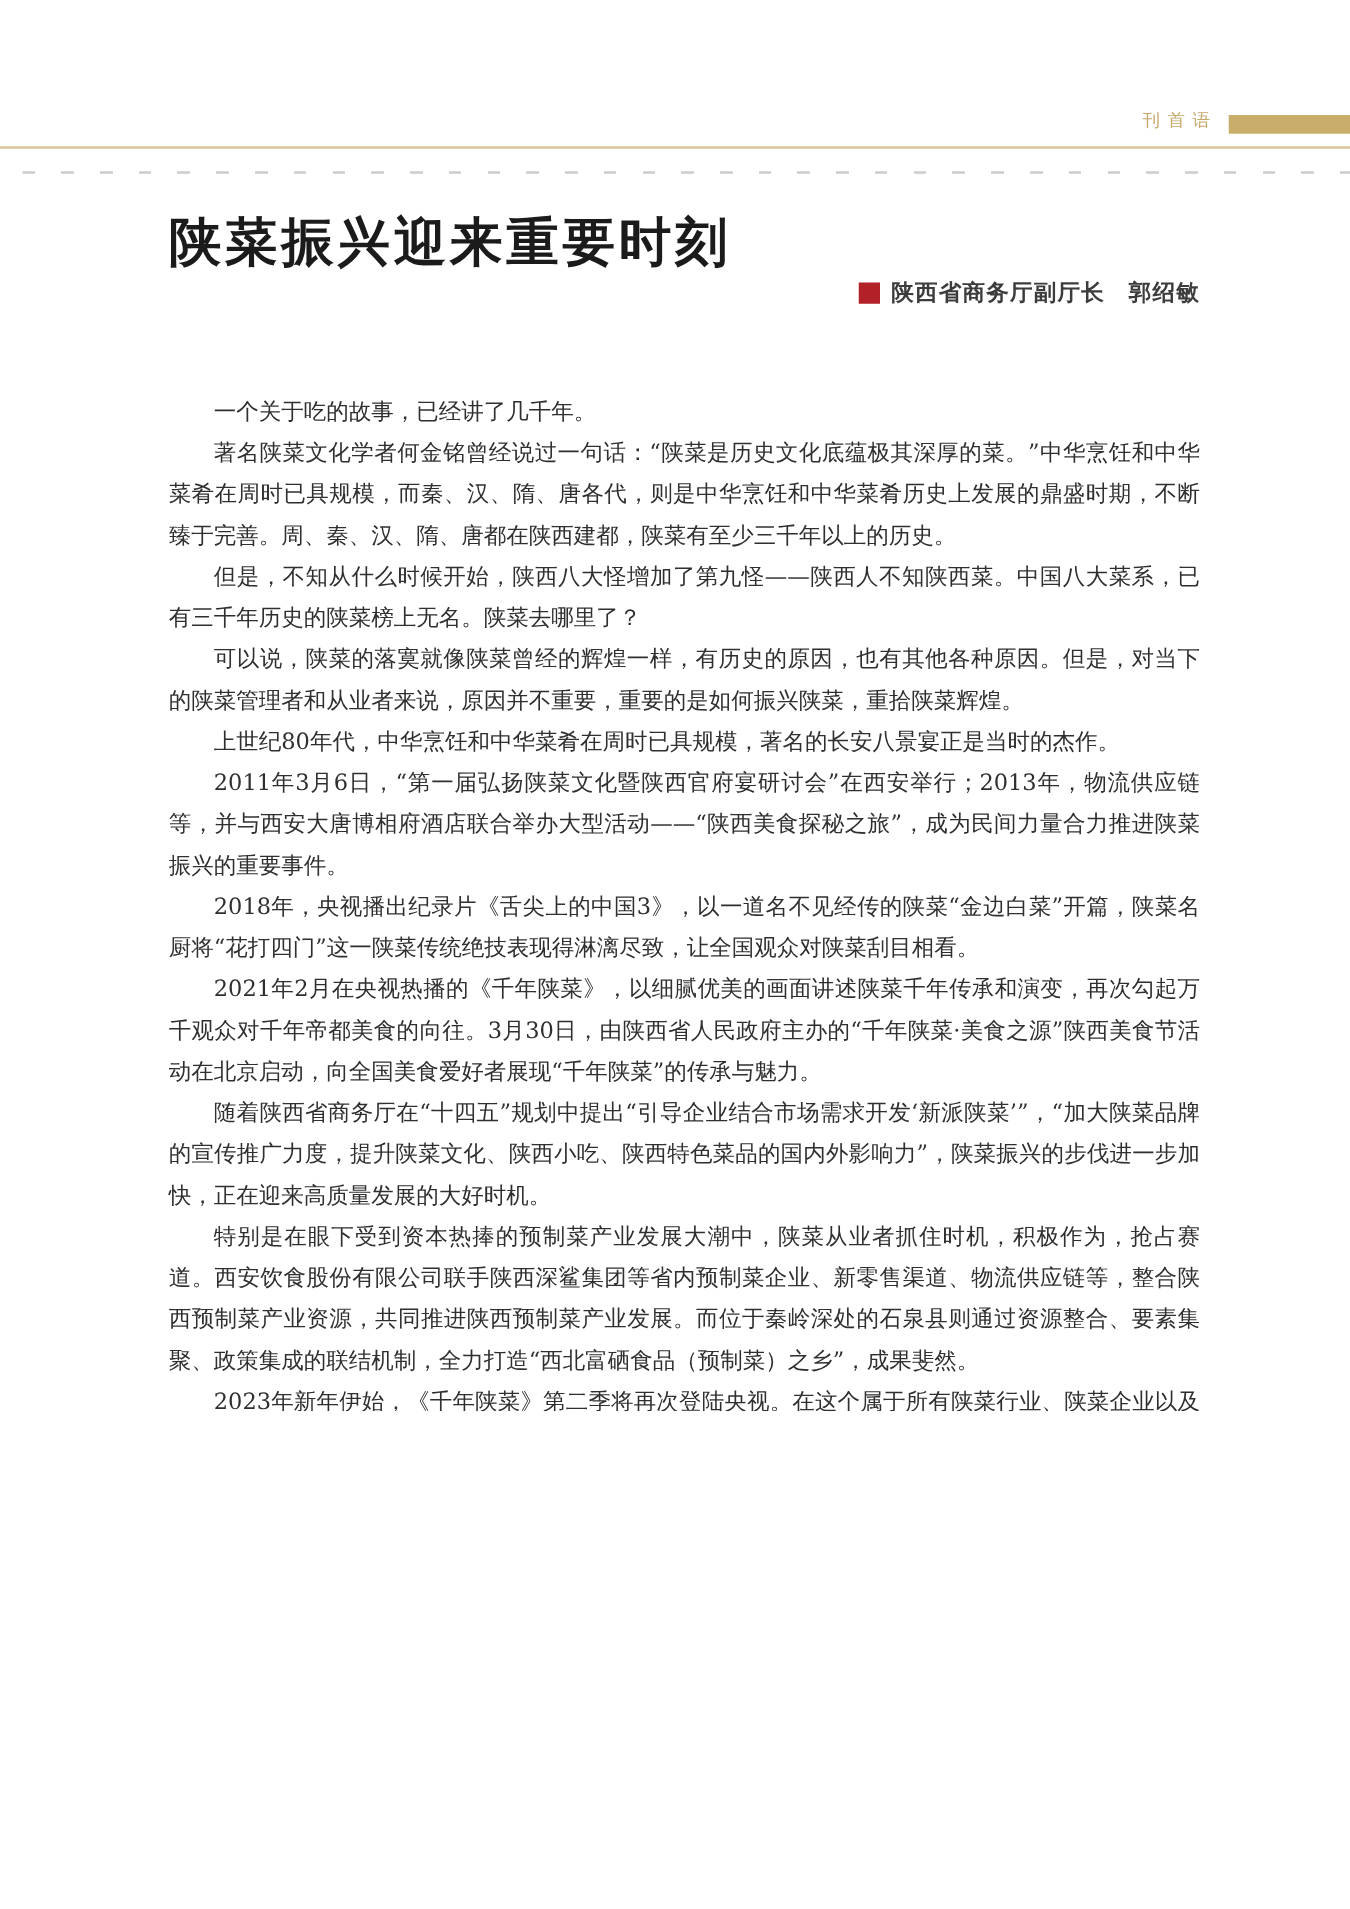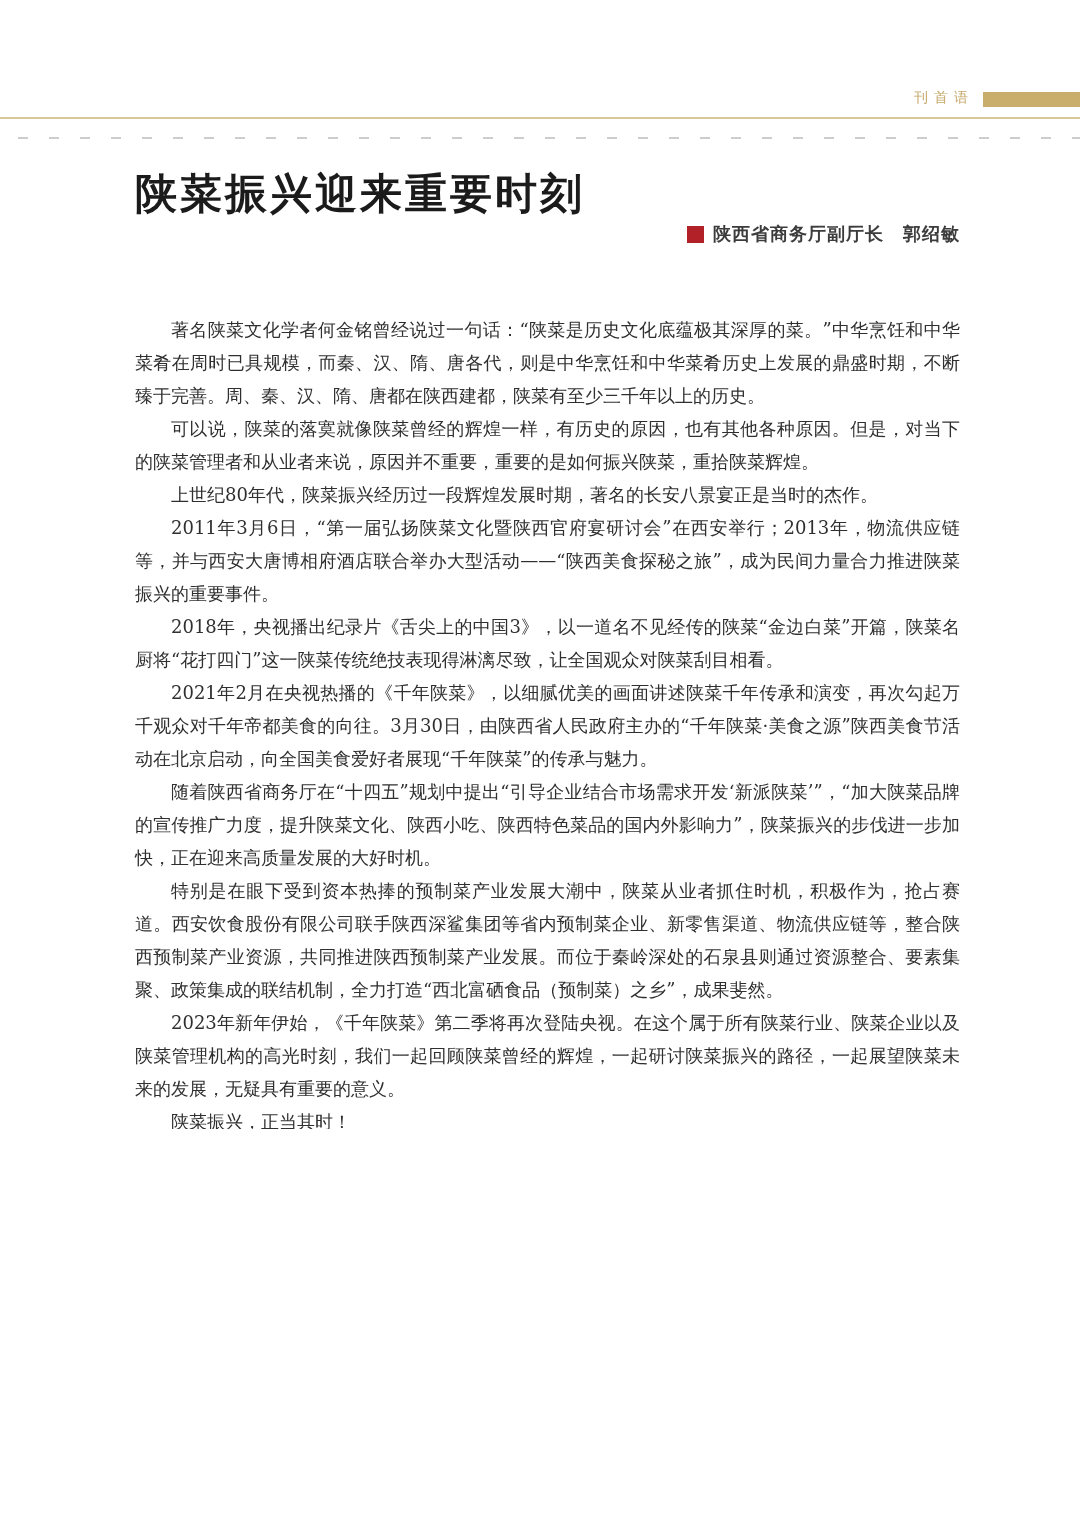--- a/index.html
+++ b/index.html
@@ -121,23 +121,25 @@
   <div class="scan-dashes"></div>
 
   <h1 class="article-title">陕菜振兴迎来重要时刻</h1>
 
   <div class="byline">
     <span class="byline-square"></span>
     <span class="byline-text">陕西省商务厅副厅长　郭绍敏</span>
   </div>
 
   <div class="article-body">
+    <p>一个关于吃的故事，已经讲了几千年。</p>
     <p>著名陕菜文化学者何金铭曾经说过一句话：“陕菜是历史文化底蕴极其深厚的菜。”中华烹饪和中华菜肴在周时已具规模，而秦、汉、隋、唐各代，则是中华烹饪和中华菜肴历史上发展的鼎盛时期，不断臻于完善。周、秦、汉、隋、唐都在陕西建都，陕菜有至少三千年以上的历史。</p>
+    <p>但是，不知从什么时候开始，陕西八大怪增加了第九怪——陕西人不知陕西菜。中国八大菜系，已有三千年历史的陕菜榜上无名。陕菜去哪里了？</p>
     <p>可以说，陕菜的落寞就像陕菜曾经的辉煌一样，有历史的原因，也有其他各种原因。但是，对当下的陕菜管理者和从业者来说，原因并不重要，重要的是如何振兴陕菜，重拾陕菜辉煌。</p>
-    <p>上世纪80年代，陕菜振兴经历过一段辉煌发展时期，著名的长安八景宴正是当时的杰作。</p>
+    <p>上世纪80年代，中华烹饪和中华菜肴在周时已具规模，著名的长安八景宴正是当时的杰作。</p>
     <p>2011年3月6日，“第一届弘扬陕菜文化暨陕西官府宴研讨会”在西安举行；2013年，物流供应链等，并与西安大唐博相府酒店联合举办大型活动——“陕西美食探秘之旅”，成为民间力量合力推进陕菜振兴的重要事件。</p>
     <p>2018年，央视播出纪录片《舌尖上的中国3》，以一道名不见经传的陕菜“金边白菜”开篇，陕菜名厨将“花打四门”这一陕菜传统绝技表现得淋漓尽致，让全国观众对陕菜刮目相看。</p>
     <p>2021年2月在央视热播的《千年陕菜》，以细腻优美的画面讲述陕菜千年传承和演变，再次勾起万千观众对千年帝都美食的向往。3月30日，由陕西省人民政府主办的“千年陕菜·美食之源”陕西美食节活动在北京启动，向全国美食爱好者展现“千年陕菜”的传承与魅力。</p>
     <p>随着陕西省商务厅在“十四五”规划中提出“引导企业结合市场需求开发‘新派陕菜’”，“加大陕菜品牌的宣传推广力度，提升陕菜文化、陕西小吃、陕西特色菜品的国内外影响力”，陕菜振兴的步伐进一步加快，正在迎来高质量发展的大好时机。</p>
     <p>特别是在眼下受到资本热捧的预制菜产业发展大潮中，陕菜从业者抓住时机，积极作为，抢占赛道。西安饮食股份有限公司联手陕西深鲨集团等省内预制菜企业、新零售渠道、物流供应链等，整合陕西预制菜产业资源，共同推进陕西预制菜产业发展。而位于秦岭深处的石泉县则通过资源整合、要素集聚、政策集成的联结机制，全力打造“西北富硒食品（预制菜）之乡”，成果斐然。</p>
     <p>2023年新年伊始，《千年陕菜》第二季将再次登陆央视。在这个属于所有陕菜行业、陕菜企业以及陕菜管理机构的高光时刻，我们一起回顾陕菜曾经的辉煌，一起研讨陕菜振兴的路径，一起展望陕菜未来的发展，无疑具有重要的意义。</p>
     <p>陕菜振兴，正当其时！</p>
   </div>
 
 </div>

